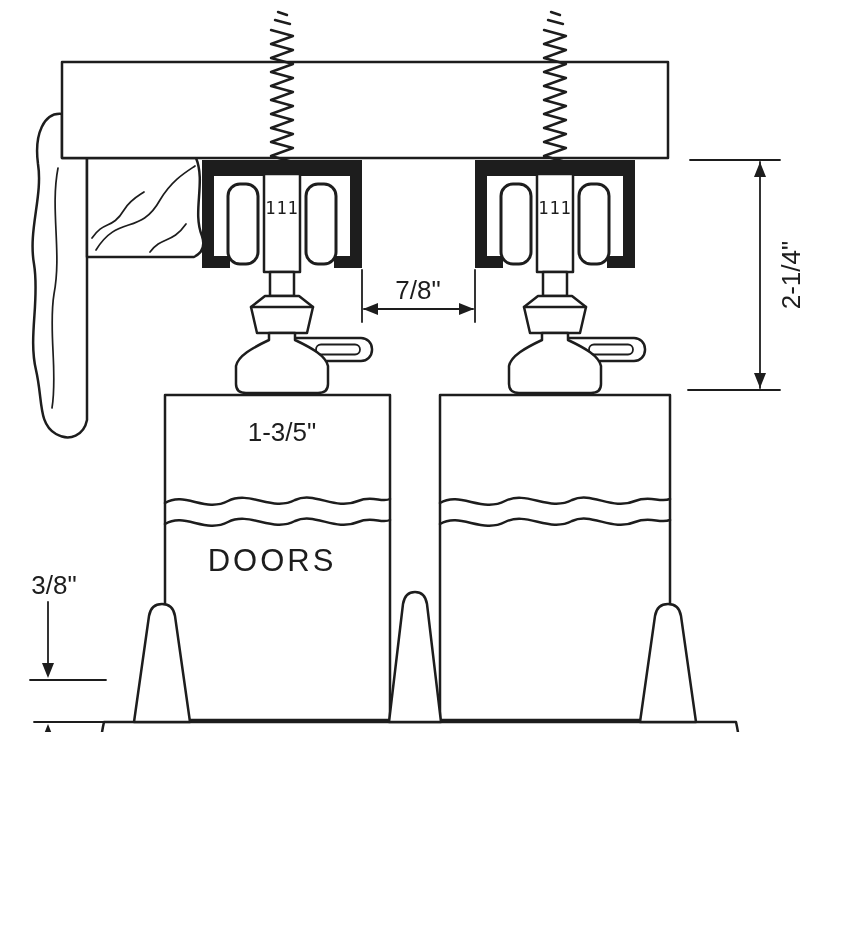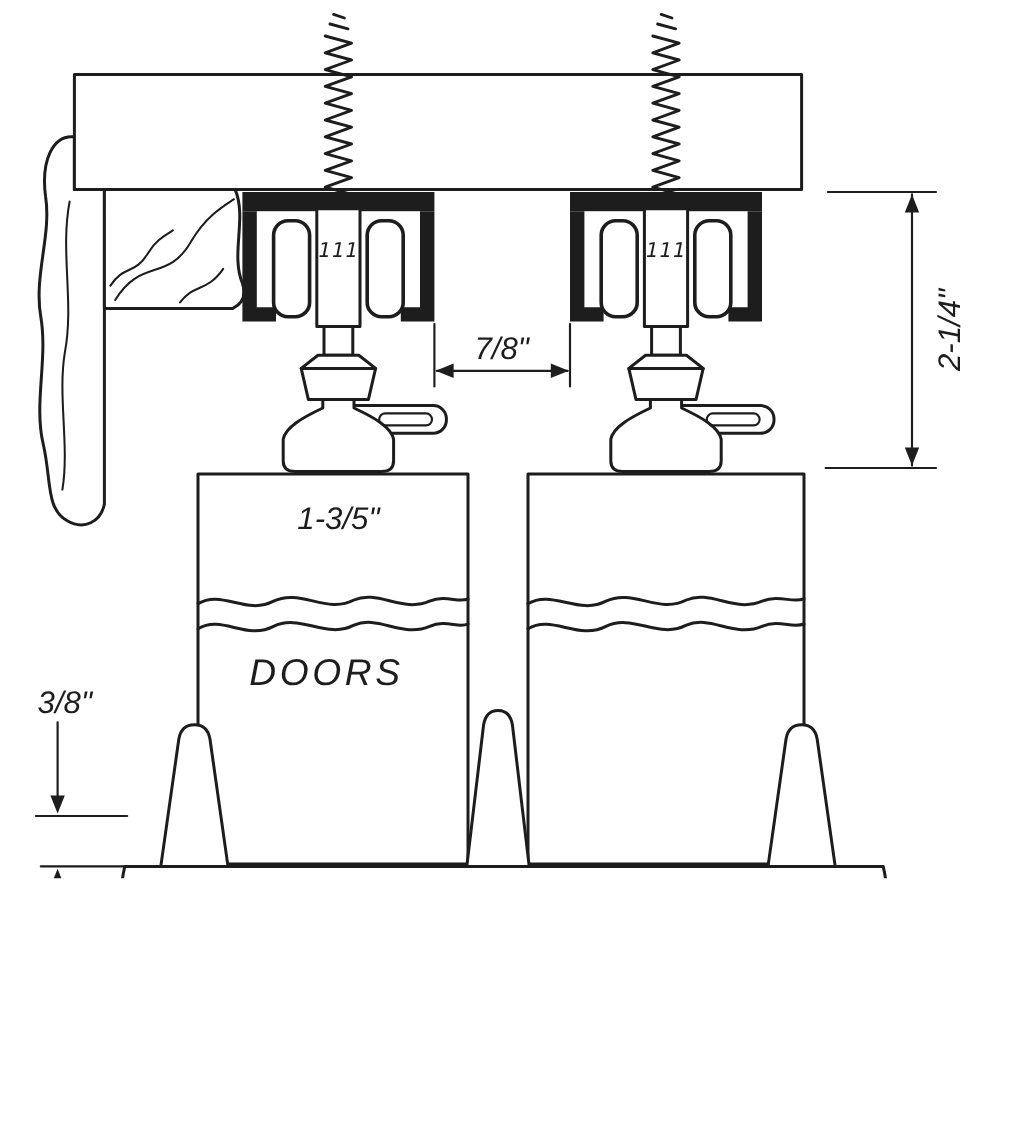--- a/index.html
+++ b/index.html
@@ -1,17 +1,17 @@
 <!DOCTYPE html>
 <html style="--line: #1d1d1d; --bg: #ffffff;"><head>
 <meta charset="utf-8">
 <style>
   :root { --line:#1d1d1d; --bg:#ffffff; }
   html,body { margin:0; padding:0; background:var(--bg); }
-  .canvas { width:856px; height:732px; background:var(--bg); position:relative; overflow:hidden;font-style:italic; }
+  .canvas { width:856px; height:732px; background:var(--bg); position:relative; overflow:hidden; }
   svg { display:block; }
   .ln  { fill:none; stroke:var(--line); stroke-width:2.5; stroke-linecap:round; stroke-linejoin:round; }
   .fw  { fill:#ffffff; stroke:var(--line); stroke-width:2.5; stroke-linejoin:round; }
   .dk  { fill:var(--line); stroke:none; }
   .dim { fill:none; stroke:var(--line); stroke-width:1.8; stroke-linecap:round; }
   .grain { fill:none; stroke:var(--line); stroke-width:1.7; stroke-linecap:round; }
   .ah  { fill:var(--line); stroke:none; }
   .lbl { font-family:"Liberation Sans", sans-serif; font-size:26px; fill:var(--line); }
   .doors-lbl { font-family:"Liberation Sans", sans-serif; font-size:31px; letter-spacing:3px; fill:var(--line); }
   .marks { font-family:"DejaVu Sans Mono", monospace; font-size:17px; letter-spacing:1px; fill:var(--line); }

